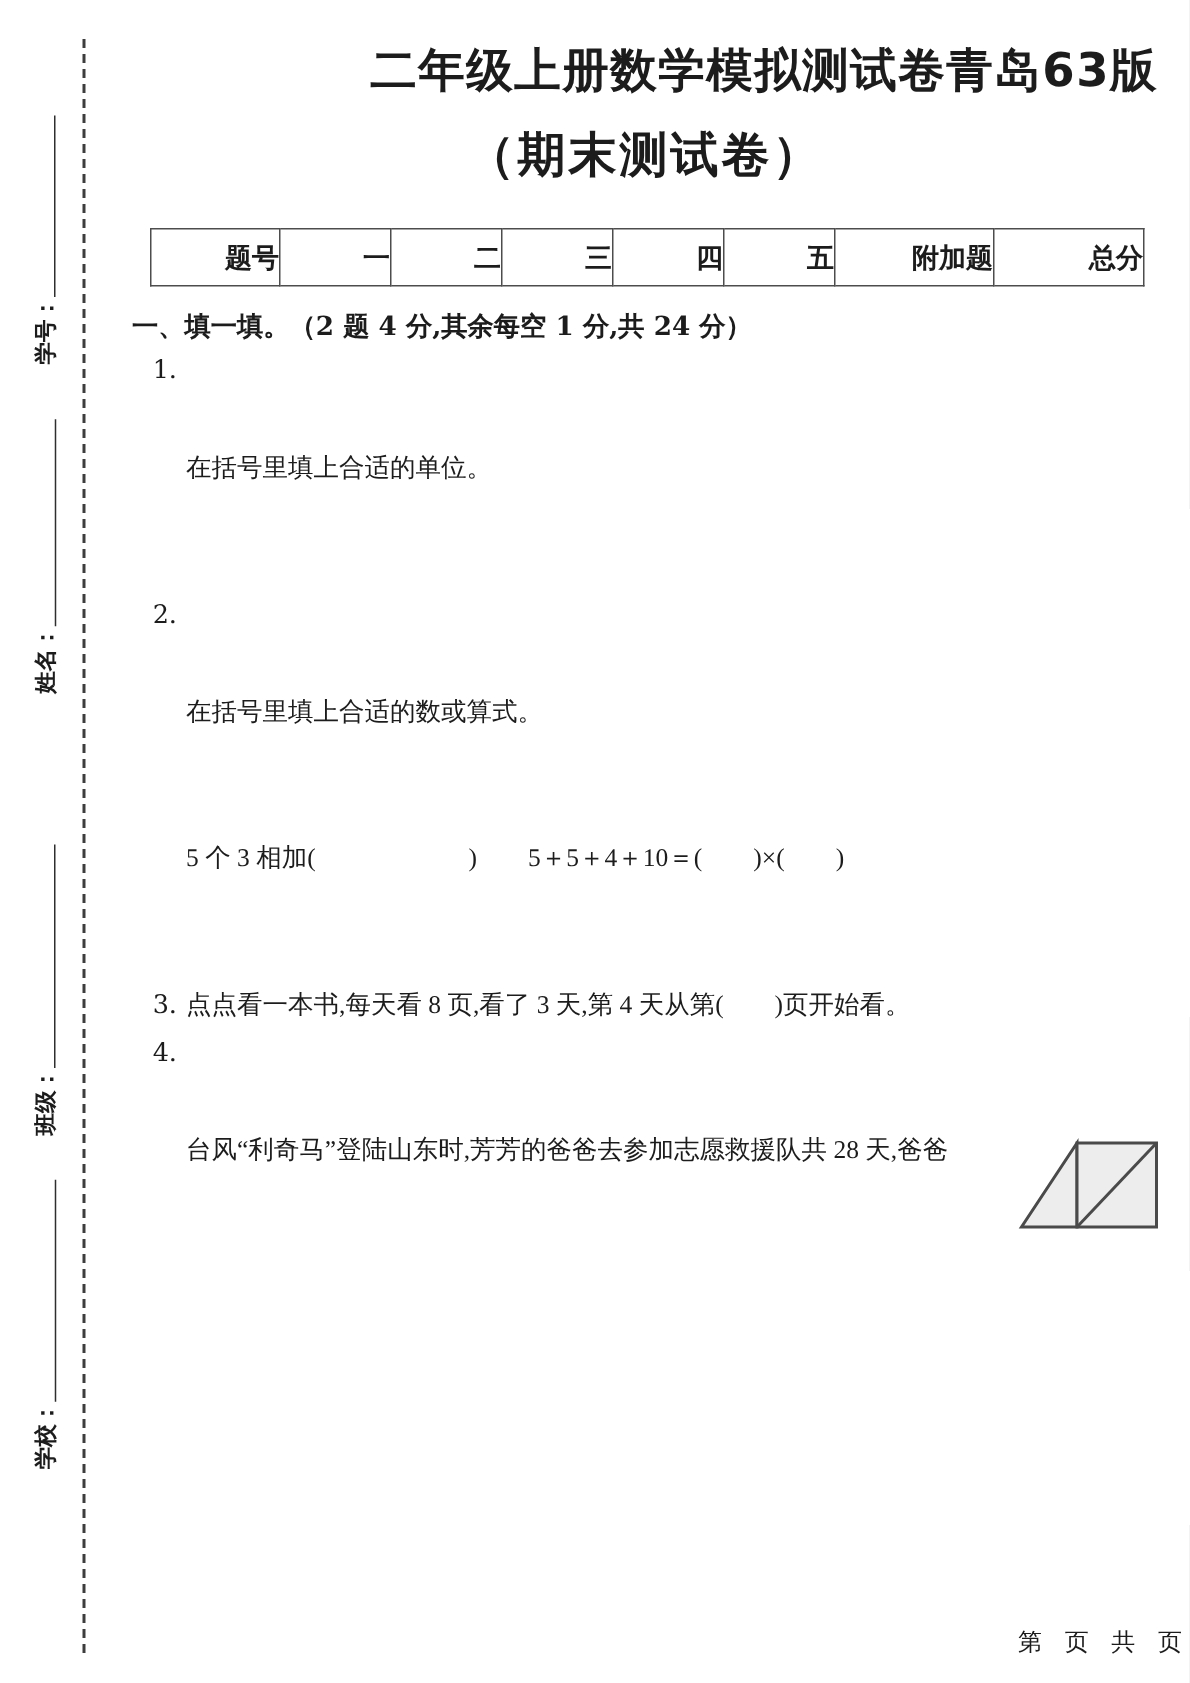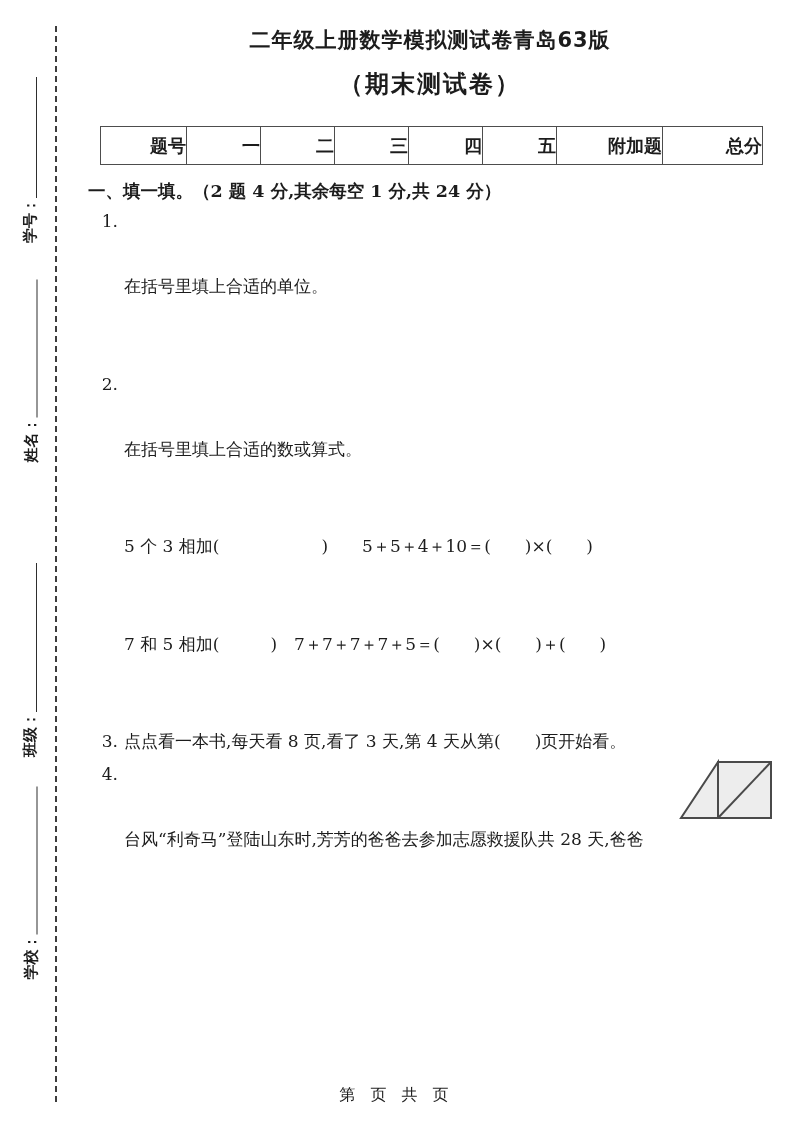--- a/index.html
+++ b/index.html
@@ -17,48 +17,48 @@
   .side-group {
     position:absolute; height:28px; display:flex; align-items:center;
     transform:rotate(-90deg);
     font-size:15px; font-weight:600; white-space:nowrap;
   }
   .side-label { flex:none; }
   .side-line { flex:1; height:13px; border-bottom:1.8px solid #2e2e2e; }
   
   .content { position:absolute; left:88px; top:0; width:684px; }
   .doc-title {
-    margin-top:26px; text-align:center;
+    margin-top:26px; text-align:right;
     font-family:"DejaVu Sans","Liberation Sans",sans-serif;
-    font-size:21px; font-weight:700; letter-spacing:1px;
+    font-size:31px; font-weight:700; letter-spacing:1px;
   }
   .doc-subtitle {
     margin-top:14px; text-align:center;
     font-family:Liberation Serif, serif;
-    font-size:24px; font-weight:700; letter-spacing:2px;
+    font-size:32px; font-weight:700; letter-spacing:2px;
   }
   table.score {
     border-collapse:collapse; table-layout:fixed;
     margin:26px 0 0 12px;
   }
   table.score td {
     border:1.6px solid #4d4d4d; height:37px; padding:0;
     text-align:right; vertical-align:middle;
     font-size:18px; font-weight:600;
   }
   .c0{width:85px}.c1{width:73px}.c2{width:73px}.c3{width:73px}.c4{width:73px}.c5{width:73px}.c6{width:105px}.c7{width:99px}
   .section-heading { margin:14px 0 2px 0; font-size:17.5px; font-weight:700; white-space:pre-wrap; }
   .questions { font-size:17px; line-height:32.5px; }
   .q { display:flex; }
   .q-num { flex:0 0 30px; text-align:right; padding-right:6px; }
-  .q-body { flex:1; white-space:pre-wrap; }
+  .q-body { flex:1; white-space:pre-wrap;font-family:Liberation Serif, serif; }
   .q9-figure { position:absolute; left:678px; top:752px; }
   .footer {
     position:absolute; bottom:16px; left:0; width:100%;
-    text-align:center; font-size:16px; letter-spacing:5px; white-space:pre-wrap;
+    text-align:right; font-size:16px; letter-spacing:5px; white-space:pre-wrap;
   }
 </style>
 </head>
 <body>
 
 <div class="page">
 
   <div class="cut-line"></div>
 
   <div class="side-group" style="width:166px; left:-53px; top:146px;">
@@ -107,21 +107,20 @@
         <div class="q-body">
           <div>在括号里填上合适的单位。</div>
         </div>
       </div>
 
       <div class="q">
         <div class="q-num">2.</div>
         <div class="q-body">
           <div>在括号里填上合适的数或算式。</div>
           <div>5 个 3 相加(　　　　　　)　　5＋5＋4＋10＝(　　)×(　　)</div>
-          <div>7 和 5 相加(　　　)　7＋7＋7＋7＋5＝(　　)×(　　)＋(　　)</div>
         </div>
       </div>
 
       <div class="q">
         <div class="q-num">3.</div>
         <div class="q-body">点点看一本书,每天看 8 页,看了 3 天,第 4 天从第(　　)页开始看。</div>
       </div>
 
       <div class="q">
         <div class="q-num">4.</div>

